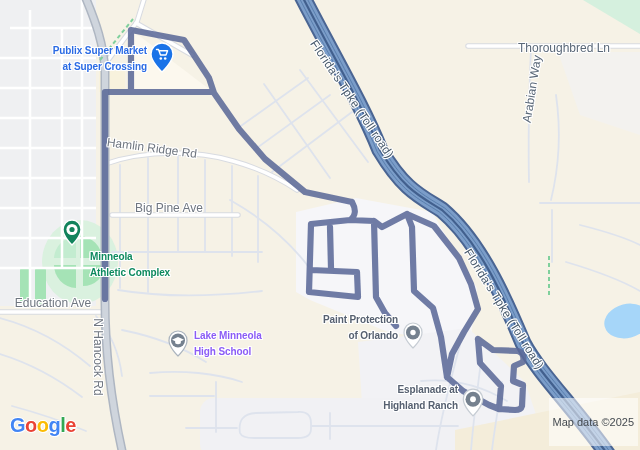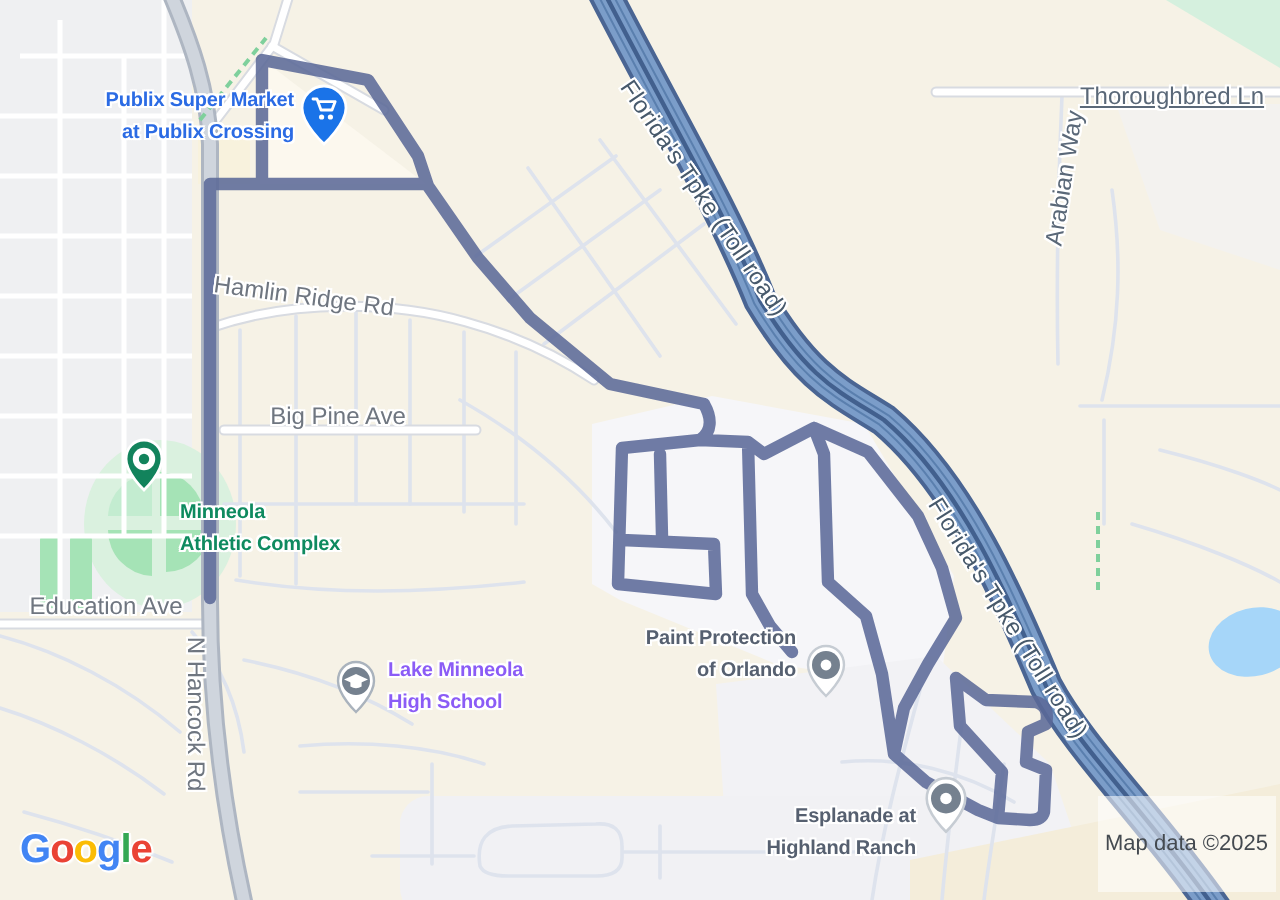--- a/index.html
+++ b/index.html
@@ -164,42 +164,42 @@
          M374,221 L382,227 L407,214 L434,226 L459,258 L471,284 L478,309 L464,332 L452,354 L447,377
          M407,214 L412,227 L414,291 L433,308 L441,337 L447,377
          M447,377 L463,391 L489,405 L499,409 L501,386 L480,363 L478,339
          M478,339 L493,350 L518,351 Q525,353 523,362 L514,366 L513,381 L523,385 L522,406 Q521,410 515,410 L499,409" stroke="#5b6898" stroke-opacity="0.87" stroke-width="6.2" fill="none" stroke-linecap="round" stroke-linejoin="round"></path>
   </svg>
 
   <div class="lbl road" style="left:152px;top:148px;transform:translate(-50%,-50%) rotate(7.5deg);">Hamlin Ridge Rd</div>
   <div class="lbl road" style="left:169px;top:208px;">Big Pine Ave</div>
   <div class="lbl road" style="left:53px;top:303px;">Education Ave</div>
   <div class="lbl road" style="left:98px;top:357px;transform:translate(-50%,-50%) rotate(90deg);">N Hancock Rd</div>
-  <div class="lbl road dark" style="left:586px;top:48px;text-decoration:underline;">Thoroughbred Ln</div>
+  <div class="lbl road dark" style="left:564px;top:48px;">Thoroughbred Ln</div>
   <div class="lbl road dark" style="left:532px;top:89px;transform:translate(-50%,-50%) rotate(-81deg);">Arabian Way</div>
   <div class="lbl road tpke-lbl" style="left:352px;top:99px;transform:translate(-50%,-50%) rotate(56deg);">Florida's Tpke (Toll road)</div>
   <div class="lbl road tpke-lbl" style="left:504px;top:309px;transform:translate(-50%,-50%) rotate(58deg);">Florida's Tpke (Toll road)</div>
 
   <div class="lbl poi right" style="right:493px;top:43px;color:#2b6be4;">
     <div>Publix Super Market</div>
-    <div>at Publix Crossing</div>
+    <div>at Super Crossing</div>
   </div>
   <div class="lbl poi" style="left:90px;top:220px;color:#0e8a5f;margin-top:29px;">
     <div>Minneola</div>
     <div>Athletic Complex</div>
   </div>
   <div class="lbl poi" style="left:194px;top:328px;color:#8b5cf6;">
     <div>Lake Minneola</div>
     <div>High School</div>
   </div>
   <div class="lbl poi right" style="right:242px;top:312px;color:#566070;">
     <div>Paint Protection</div>
     <div>of Orlando</div>
   </div>
-  <div class="lbl poi right" style="right:182px;top:382px;color:#566070;margin-top:19px;">
+  <div class="lbl poi right" style="right:182px;top:382px;color:#566070;">
     <div>Esplanade at</div>
     <div>Highland Ranch</div>
   </div>
 
   <div class="pin" style="left:149px;top:42px;">
     <svg width="26" height="32" viewBox="0 0 26 32">
       <path d="M13,1 C7,1 2,6 2,12 c0,8 11,18 11,18 s11,-10 11,-18 C24,6 19,1 13,1 Z" fill="#1a73e8" stroke="#ffffff" stroke-width="1.4"></path>
       <path d="M7.5,7.5 h2 l2,5.5 h5.5 l1.6,-4.2 h-8" stroke="#ffffff" stroke-width="1.4" fill="none" stroke-linecap="round" stroke-linejoin="round"></path>
       <circle cx="11.8" cy="16.5" r="1.3" fill="#ffffff"></circle>
       <circle cx="16.2" cy="16.5" r="1.3" fill="#ffffff"></circle>

